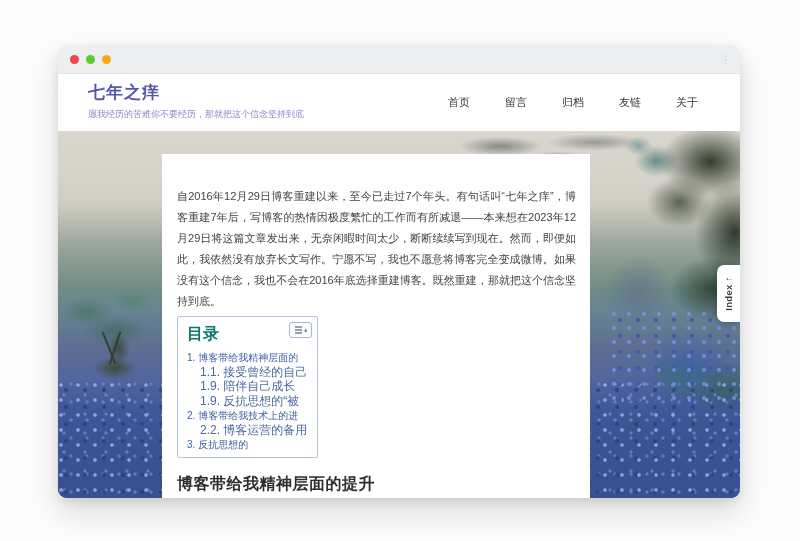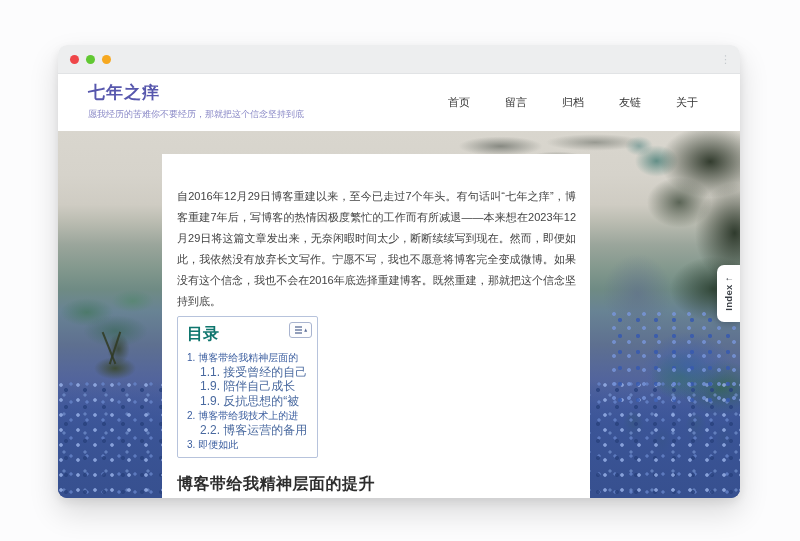--- a/index.html
+++ b/index.html
@@ -174,21 +174,21 @@
             <path d="M10.2 6.8 L13.2 6.8 L11.7 3.4 Z" fill="#5a6c96"></path>
           </svg>
         </button>
         <ul class="toc-list">
           <li class="lv1"><a><span>1.</span> <span>博客带给我精神层面的提升</span></a></li>
           <li class="lv2"><a><span>1.1.</span> <span>接受曾经的自己</span></a></li>
           <li class="lv2"><a><span>1.9.</span> <span>陪伴自己成长</span></a></li>
           <li class="lv2"><a><span>1.9.</span> <span>反抗思想的“被迫”进化</span></a></li>
           <li class="lv1"><a><span>2.</span> <span>博客带给我技术上的进步</span></a></li>
           <li class="lv2"><a><span>2.2.</span> <span>博客运营的备用选择</span></a></li>
-          <li class="lv1"><a><span>3.</span> <span>即便如此</span></a></li>
+          <li class="lv1"><a><span>3.</span> <span>反抗思想的</span></a></li>
         </ul>
       </div>
 
       <h2 class="section">博客带给我精神层面的提升</h2>
       <h3 class="subsection">接受曾经的自己</h3>
 
     </div>
   </div>
 
   <div class="index-tab">

